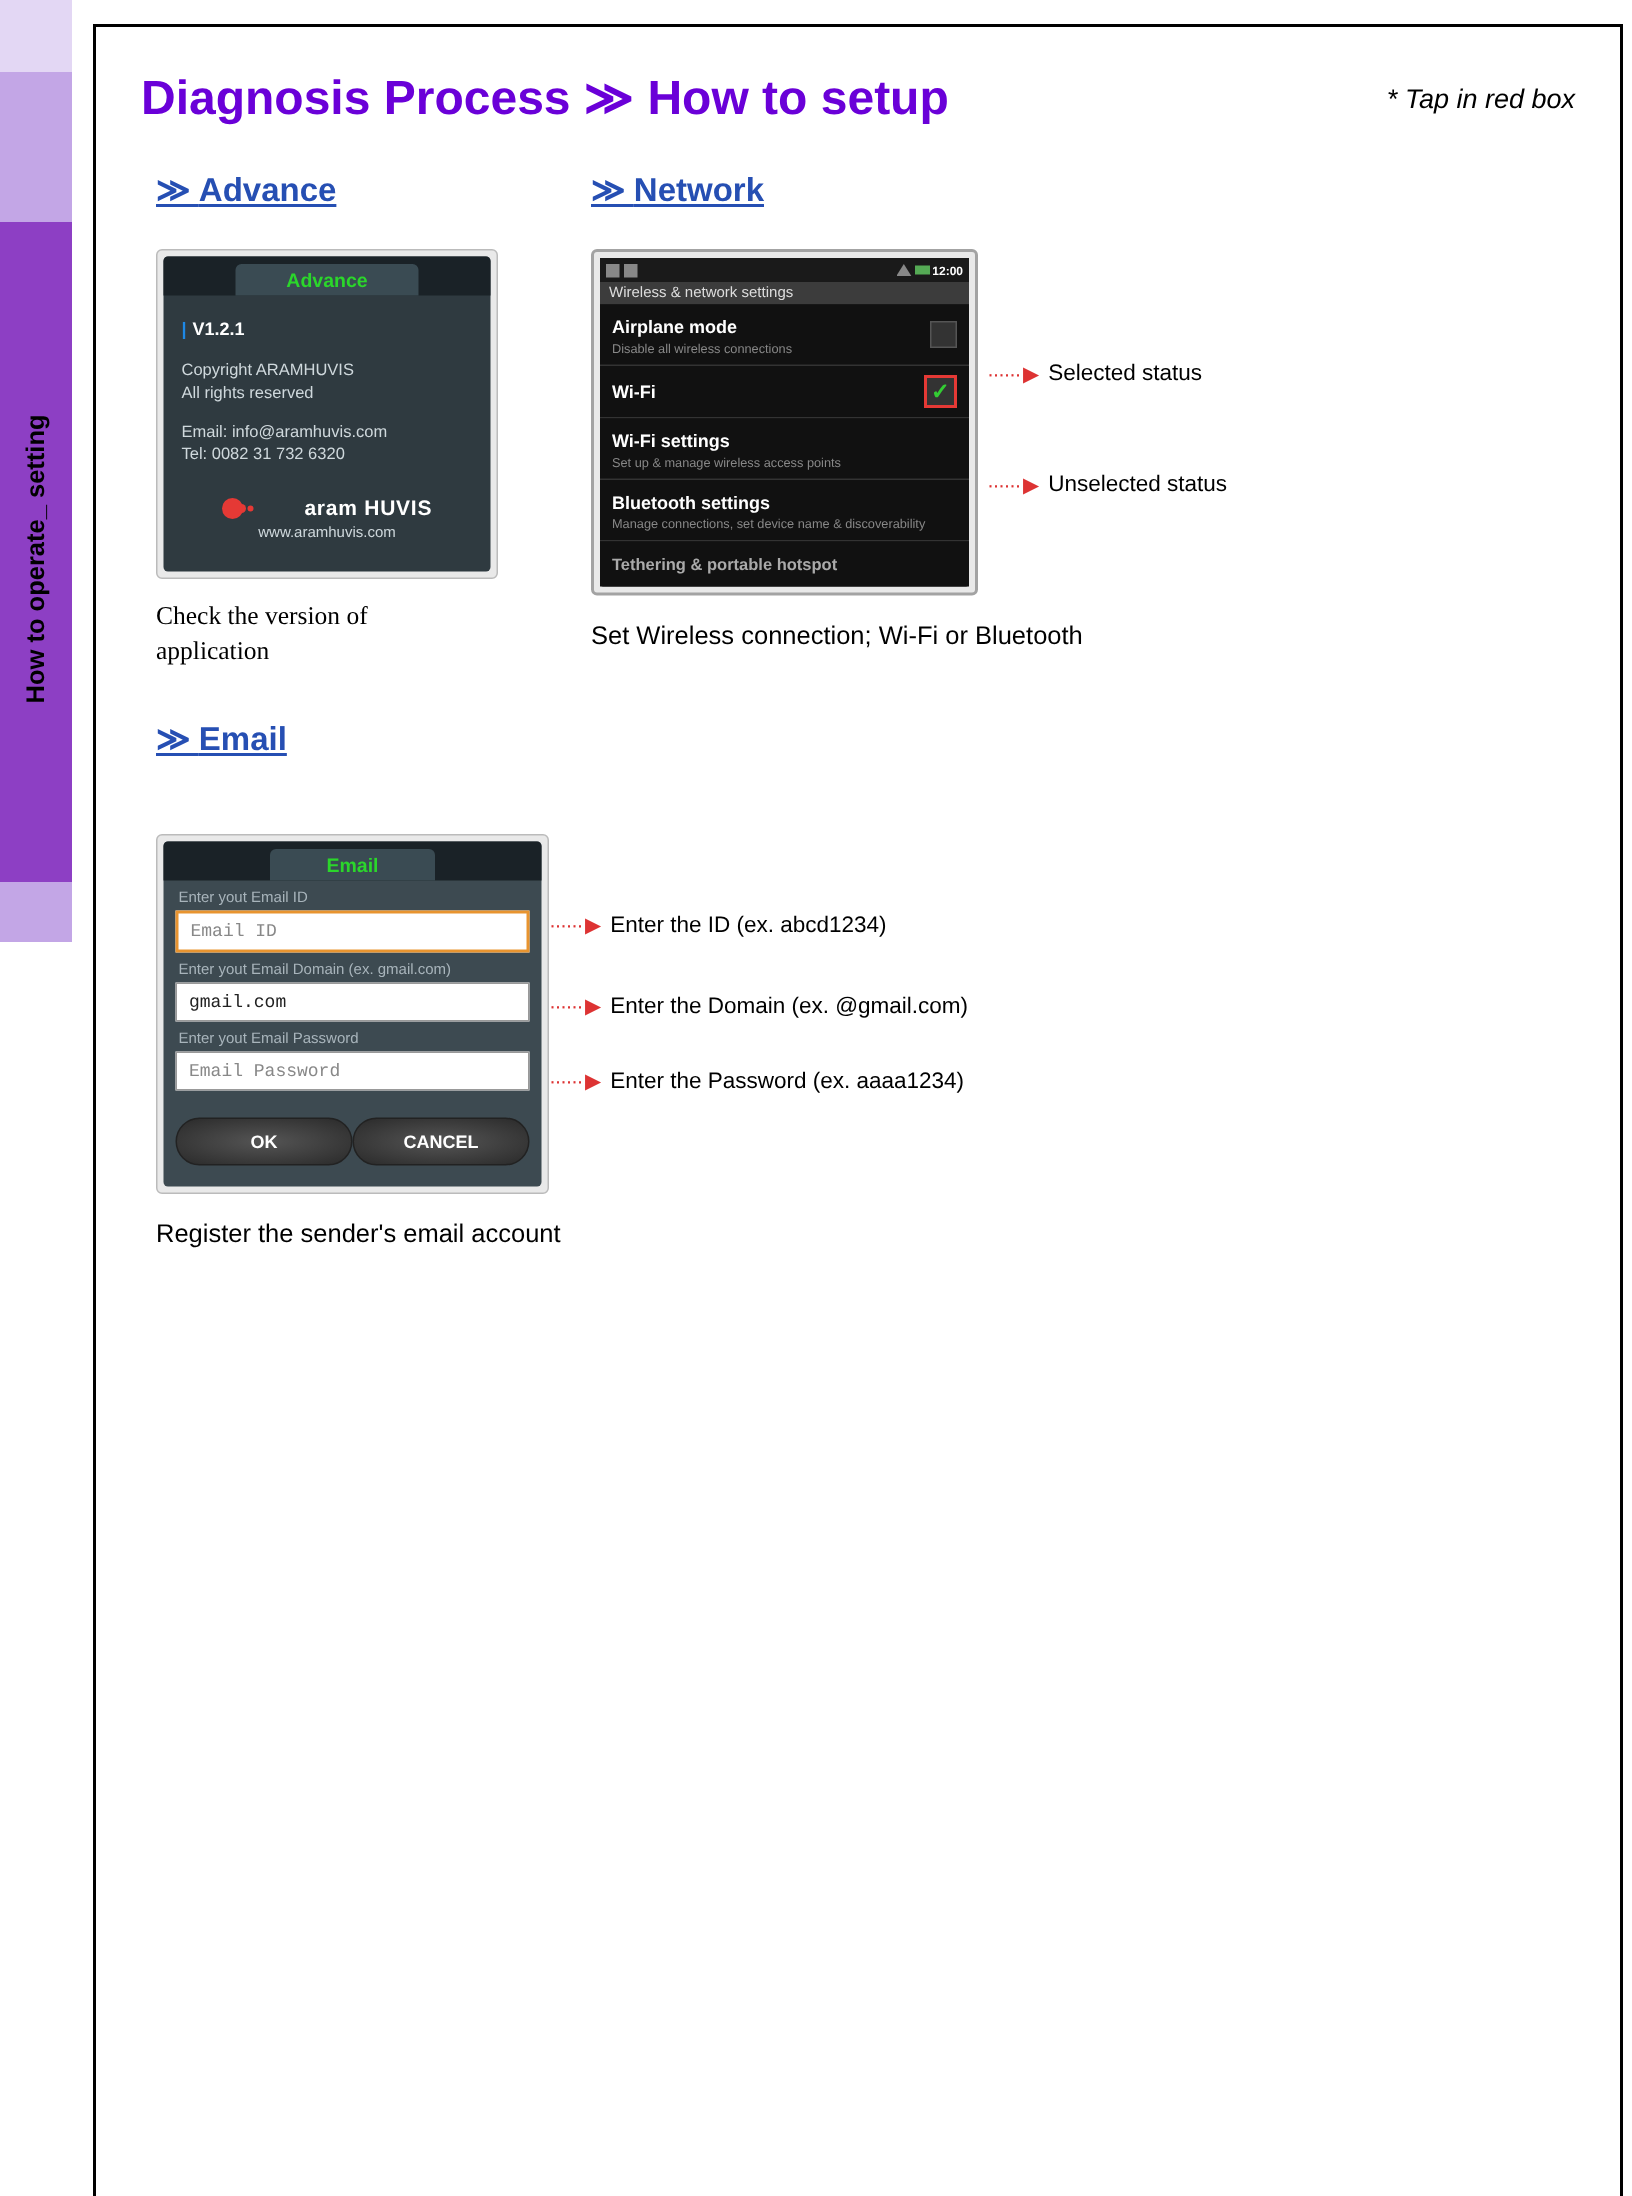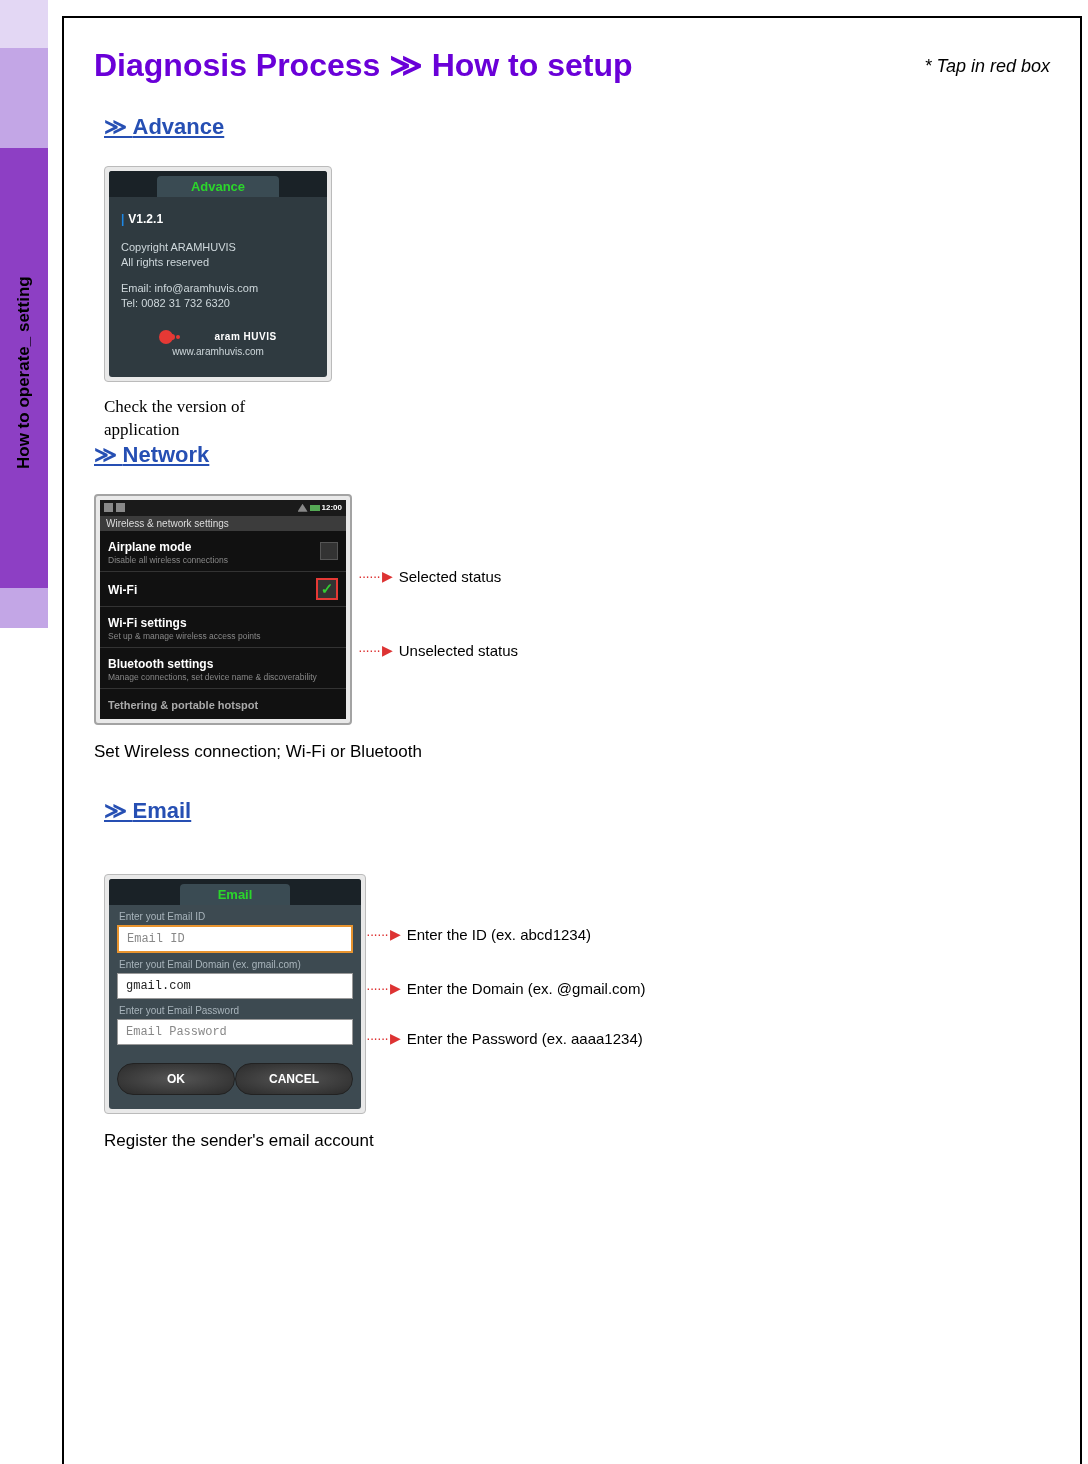--- a/index.html
+++ b/index.html
@@ -35,21 +35,21 @@
     white-space: nowrap;
   }
   .page-title {
     color:#6a00d8; font-size:32px; font-weight:bold;
     display:inline-block;
   }
   .page-title .chev { font-family: serif; }
   .hint {
     float:right; font-style:italic; font-size:18px; color:#000; margin-top:10px;
   }
-  .columns { margin-top:30px; display:flex;flex-direction:column; }
+  .columns { margin-top:30px; display:flex; }
   .col-left { width:290px; margin-left:10px; }
   .col-right { flex:1; margin-left:0; }
   .sub-head {
     color:#264fb3; font-size:22px; font-weight:bold; text-decoration:underline;
     margin-bottom:26px; display:inline-block;
   }
   .sub-head .chev2 { font-family: serif; }
   
   .device {
     width:228px; border:1px solid #bbb; border-radius:4px; background:#e9e9e9;
@@ -57,21 +57,21 @@
   }
   .dev-inner { background:#2f3a40; border-radius:3px; }
   .dev-tab-bar { background:#1a2227; border-top-left-radius:3px; border-top-right-radius:3px; height:26px; display:flex; justify-content:center; align-items:flex-end; }
   .dev-tab { background:#3a4b53; color:#2bd62b; font-size:13px; font-weight:bold; padding:3px 34px; border-top-left-radius:4px; border-top-right-radius:4px; }
   .dev-body { padding:14px 12px 18px; color:#cfd8dc; font-size:11px; line-height:1.4; }
   .dev-ver { color:#fff; font-weight:bold; font-size:12px; margin-bottom:12px;}
   .dev-ver .bar{ color:#1e88e5; font-weight:bold; margin-right:4px;}
   .dev-logo-row{ margin-top:18px; text-align:center;}
   .dev-logo-icon{ display:inline-block; width:14px;height:14px;border-radius:50%; background:#e53935; vertical-align:middle; margin-right:4px;
     box-shadow: 6px 0 0 -4px #e53935, 12px 0 0 -5px #e53935;}
-  .dev-logo-text{ color:#fff; font-weight:bold; font-size:10px; vertical-align:middle; letter-spacing:0.5px;margin-left:34px;}
+  .dev-logo-text{ color:#fff; font-weight:bold; font-size:14px; vertical-align:middle; letter-spacing:0.5px;margin-left:34px;}
   .dev-url{ color:#cfd8dc; font-size:10px;}
   .caption { font-size:17px; color:#000; margin-top:14px; line-height:1.35; }
   
   .net-dev {
     width:258px; border:2px solid #a3a3a3; border-radius:4px; background:#e9e9e9; padding:4px;
   }
   .net-inner{ background:#000; border-radius:2px; }
   .net-status{ height:16px; background:#1a1a1a; display:flex; justify-content:space-between; align-items:center; padding:0 4px;}
   .net-status .left-ico{ display:flex; gap:3px;}
   .net-status .ico{ width:9px;height:9px;background:#888;}

